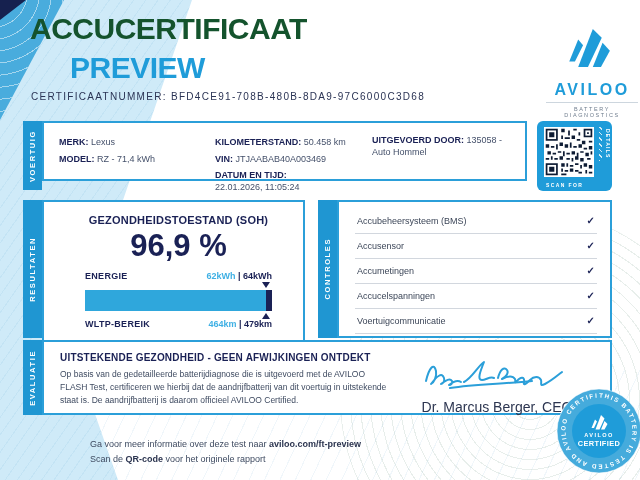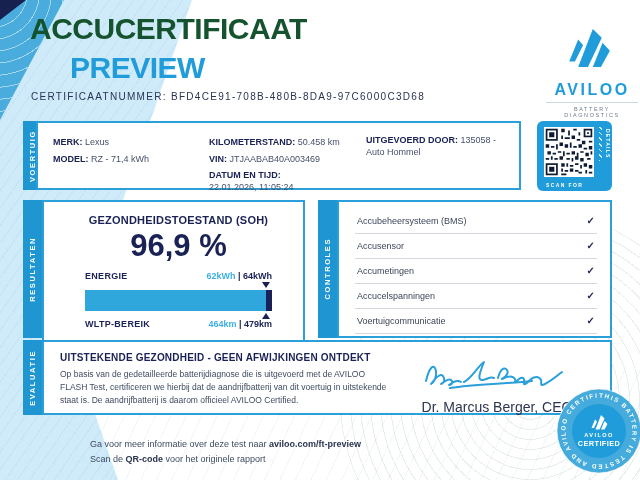--- a/index.html
+++ b/index.html
@@ -105,21 +105,21 @@
         <polygon points="33,53 45,23 54,33 43,53"></polygon>
       </g>
     </svg>
     <div class="word">AVILOO</div>
     <div class="tag">BATTERY DIAGNOSTICS</div>
   </div>
 
   <div class="tab" style="left:23px;top:121px;width:19px;height:69px;">
     <span>VOERTUIG</span>
   </div>
-  <div class="card" style="left:36px;top:121px;width:485px;height:69px;">
+  <div class="card" style="left:42px;top:121px;width:485px;height:60px;">
     <div class="veh-inner">
       <div class="veh-col" style="width:156px;">
         <div class="fl"><span class="lb">MERK:</span> <span class="vl">Lexus</span></div>
         <div class="fl"><span class="lb">MODEL:</span> <span class="vl">RZ - 71,4 kWh</span></div>
       </div>
       <div class="veh-col" style="width:157px;">
         <div class="fl"><span class="lb">KILOMETERSTAND:</span> <span class="vl">50.458 km</span></div>
         <div class="fl"><span class="lb">VIN:</span> <span class="vl">JTJAABAB40A003469</span></div>
         <div class="fl" style="line-height:1.3;margin-top:2px;"><span class="lb">DATUM EN TIJD:</span><br><span class="vl">22.01.2026, 11:05:24</span></div>
       </div>

